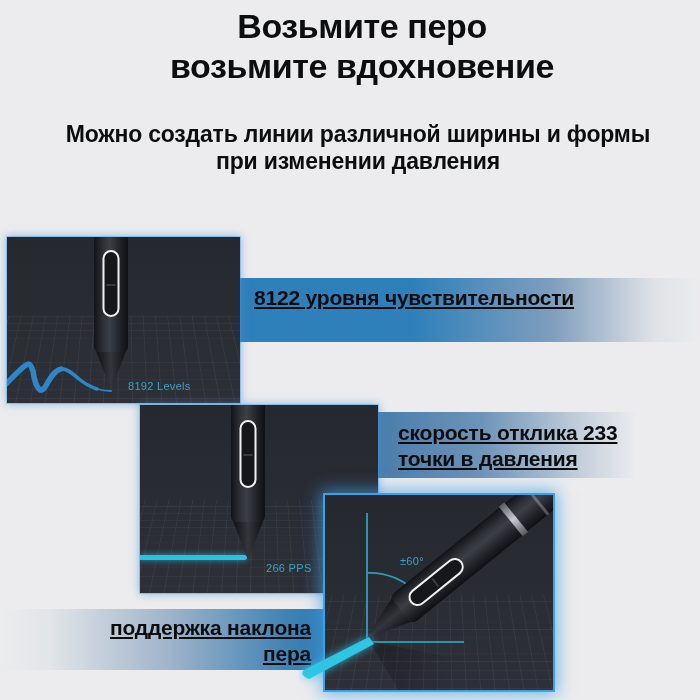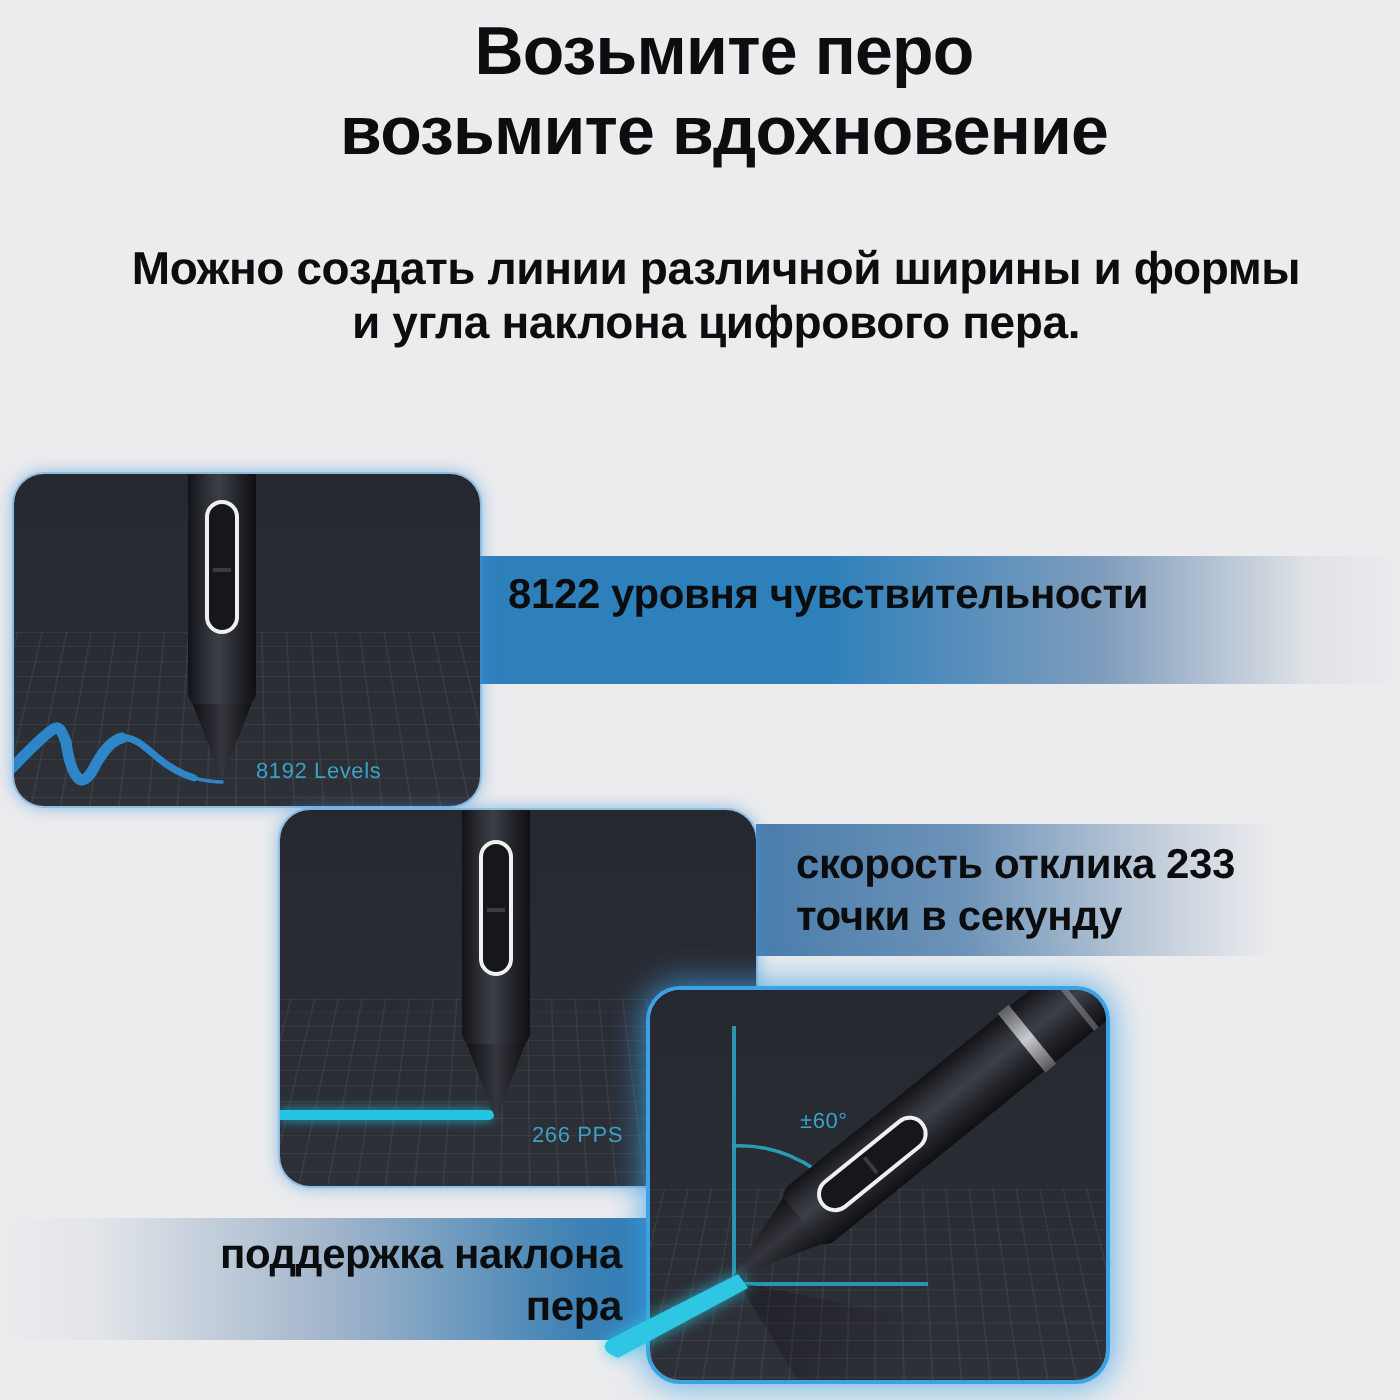--- a/index.html
+++ b/index.html
@@ -6,31 +6,31 @@
   body{width:700px;height:700px;font-family:"Liberation Sans",sans-serif;}
   .stage{position:relative;width:700px;height:700px;background:#ececee;overflow:hidden;}
 
   
   .page-title{position:absolute;top:6px;left:0;right:0;text-align:center;
     font-size:34px;font-weight:800;line-height:1.18;letter-spacing:-0.4px;color:#0c0d0f;margin-left:24px;}
   .page-subtitle{position:absolute;top:121px;left:0;right:0;text-align:center;
     font-size:23px;font-weight:700;line-height:1.17;letter-spacing:-0.2px;color:#0c0d0f;padding-left:16px;}
 
   
-  .banner{position:absolute;z-index:2;font-weight:800;font-size:21px;line-height:1.24;color:#0b0c0d;letter-spacing:-0.2px;}
+  .banner{position:absolute;z-index:2;font-weight:800;font-size:21px;line-height:1.24;color:#0b0c0d;letter-spacing:-0.2px;text-decoration:underline;}
   .banner1{left:236px;top:278px;width:464px;height:64px;padding:7px 0 0 18px;box-sizing:border-box;
     background:linear-gradient(90deg,#2e80ba 0%,#2e80ba 38%,#7f9dbd 68%,#dfe2e6 90%,#ececee 100%);}
   .banner2{left:378px;top:412px;width:258px;height:66px;padding:8px 0 0 20px;box-sizing:border-box;
     background:linear-gradient(90deg,#4a7dab 0%,#6d93b8 40%,#c3cedb 78%,#ececee 100%);}
   .banner3{left:0;top:609px;width:327px;height:61px;padding:6px 16px 0 0;box-sizing:border-box;text-align:right;
     background:linear-gradient(90deg,#ececee 0%,#e2e5e9 15%,#9fb3ca 52%,#3f82b4 88%,#2e7cb5 100%);}
 
   
   .panel{position:absolute;background:linear-gradient(180deg,#262830 0%,#2b2d35 60%,#2e3038 100%);
-    overflow:hidden;z-index:3;box-shadow:0 0 8px 1px rgba(64,150,220,.55),0 0 0 1px rgba(70,150,215,.35);border-radius:15px;}
+    overflow:hidden;z-index:3;box-shadow:0 0 8px 1px rgba(64,150,220,.55),0 0 0 1px rgba(70,150,215,.35);}
   .panel::before{content:"";position:absolute;left:-35%;right:-35%;top:-15%;bottom:-30%;z-index:0;
     background-image:linear-gradient(rgba(255,255,255,0.055) 1px,transparent 1px),
                      linear-gradient(90deg,rgba(255,255,255,0.055) 1px,transparent 1px);
     background-size:16px 16px;transform:perspective(520px) rotateX(42deg);transform-origin:50% 100%;}
   .panel1{left:7px;top:237px;width:233px;height:166px;}
   .panel2{left:140px;top:405px;width:238px;height:188px;}
   .panel3{left:325px;top:495px;width:228px;height:195px;z-index:4;
     box-shadow:0 0 0 2px #3da2e4,0 0 16px 4px rgba(61,162,228,.75);}
 
   .caption{position:absolute;font-size:11px;letter-spacing:.3px;color:#38a3c6;z-index:2;font-weight:400;}
@@ -87,30 +87,30 @@
 
 <div class="stage">
 
   <div class="page-title">
     <div>Возьмите перо</div>
     <div>возьмите вдохновение</div>
   </div>
 
   <div class="page-subtitle">
     <div>Можно создать линии различной ширины и формы</div>
-    <div>и угла наклона цифрового пера.</div>
+    <div>при изменении давления</div>
   </div>
 
   <div class="banner banner1">
     <div>8122 уровня чувствительности</div>
   </div>
 
   <div class="banner banner2">
     <div>скорость отклика 233</div>
-    <div>точки в секунду</div>
+    <div>точки в давления</div>
   </div>
 
   <div class="banner banner3">
     <div>поддержка наклона</div>
     <div>пера</div>
   </div>
 
   <div class="panel panel1">
     <svg class="wave-svg" width="233" height="166" viewBox="0 0 233 166">
       <path d="M -6 152 C 4 142, 13 132, 19 128 C 23 125, 24 129, 26 134 C 27 141, 29 149, 32 152 C 35 155, 38 151, 41 145 C 45 138, 49 133, 54 132" fill="none" stroke="#2e86c8" stroke-width="5.5" stroke-linecap="round"></path>

